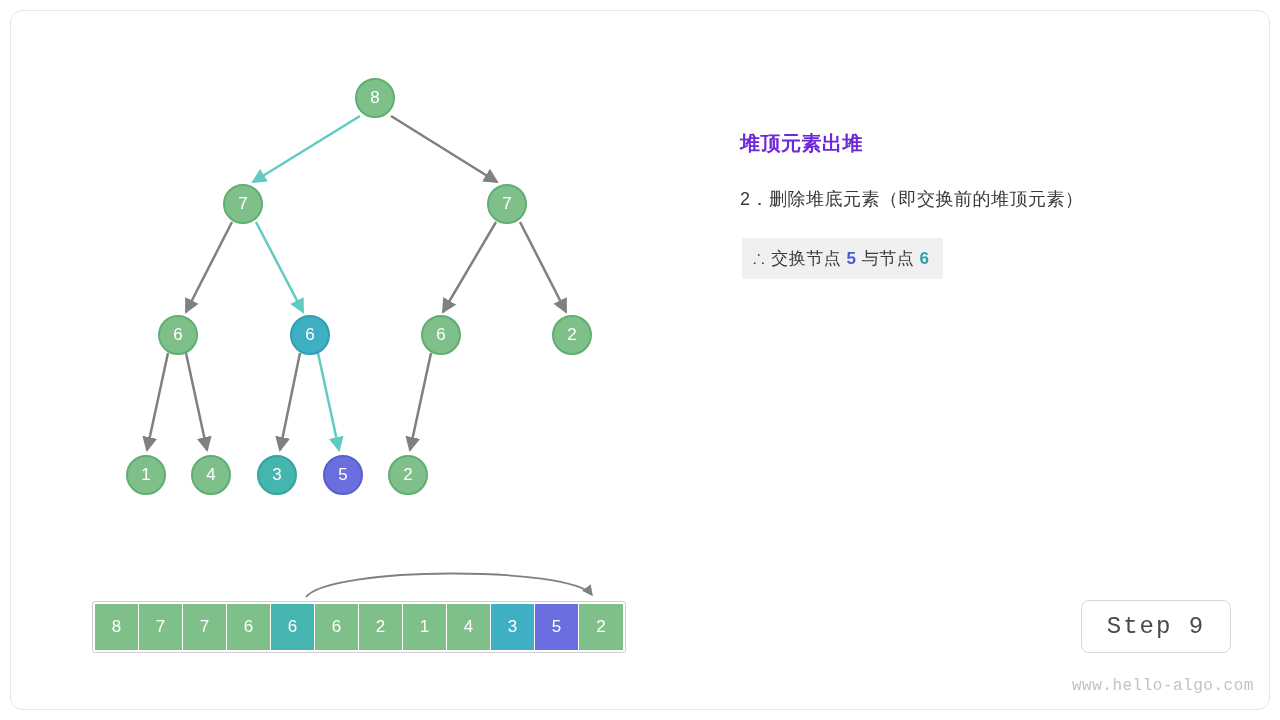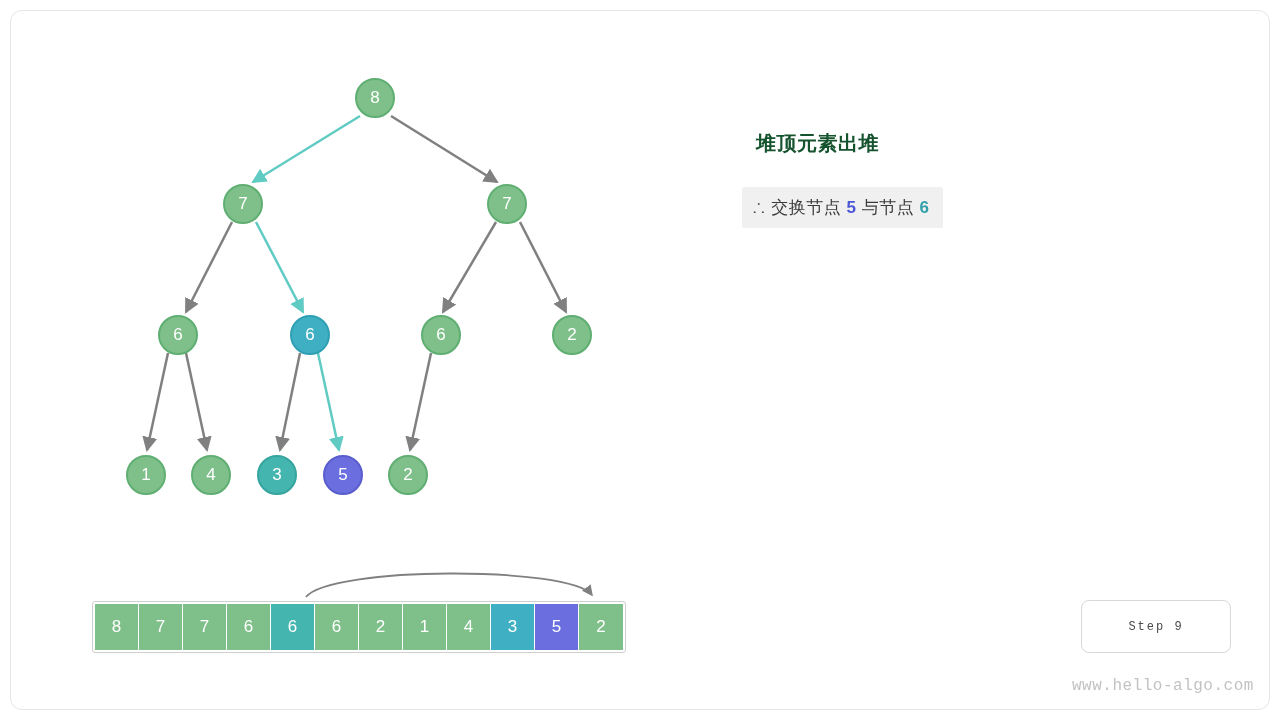--- a/index.html
+++ b/index.html
@@ -60,22 +60,22 @@
   
   .panel {
     position: absolute;
     left: 740px;
     top: 130px;
     width: 470px;
   }
   .panel-title {
     font-size: 20px;
     font-weight: bold;
-    color: #14532d;
-    margin: 0 0 30px 16px;
+    color: #6d28d9;
+    margin: 0 0 30px 0;
     letter-spacing: 0.5px;
   }
   .step-line {
     font-size: 18px;
     color: #3a3a3a;
     margin-bottom: 27px;
     letter-spacing: 0.5px;
   }
   .reason {
     font-size: 17px;
@@ -134,21 +134,21 @@
     top: 600px;
     width: 150px;
     height: 53px;
     border: 1px solid #d8d8d8;
     border-radius: 8px;
     background: #ffffff;
     display: flex;
     align-items: center;
     justify-content: center;
     font-family: "Liberation Mono", monospace;
-    font-size: 12px;
+    font-size: 24px;
     color: #4a4a4a;
     letter-spacing: 2px;
     box-sizing: border-box;
   }
   .watermark {
     position: absolute;
     left: 1072px;
     top: 677px;
     font-family: "Liberation Mono", monospace;
     font-size: 16px;
@@ -229,20 +229,21 @@
     </div>
   <div class="node n-blue" style="left:323px;top:455px;">
       <span>5</span>
     </div>
   <div class="node n-green" style="left:388px;top:455px;">
       <span>2</span>
     </div>
 
   <div class="panel">
     <div class="panel-title">堆顶元素出堆</div>
+    <div class="step-line">2．删除堆底元素（即交换前的堆顶元素）</div>
 
 
     <div>
       <span class="reason-box"><span>∴ 交换节点 </span><span class="hl-blue">5</span><span> 与节点 </span><span class="hl-teal">6</span></span>
     </div>
   </div>
 
   <div class="array">
     <div class="cell c-green">
         <span>8</span>

